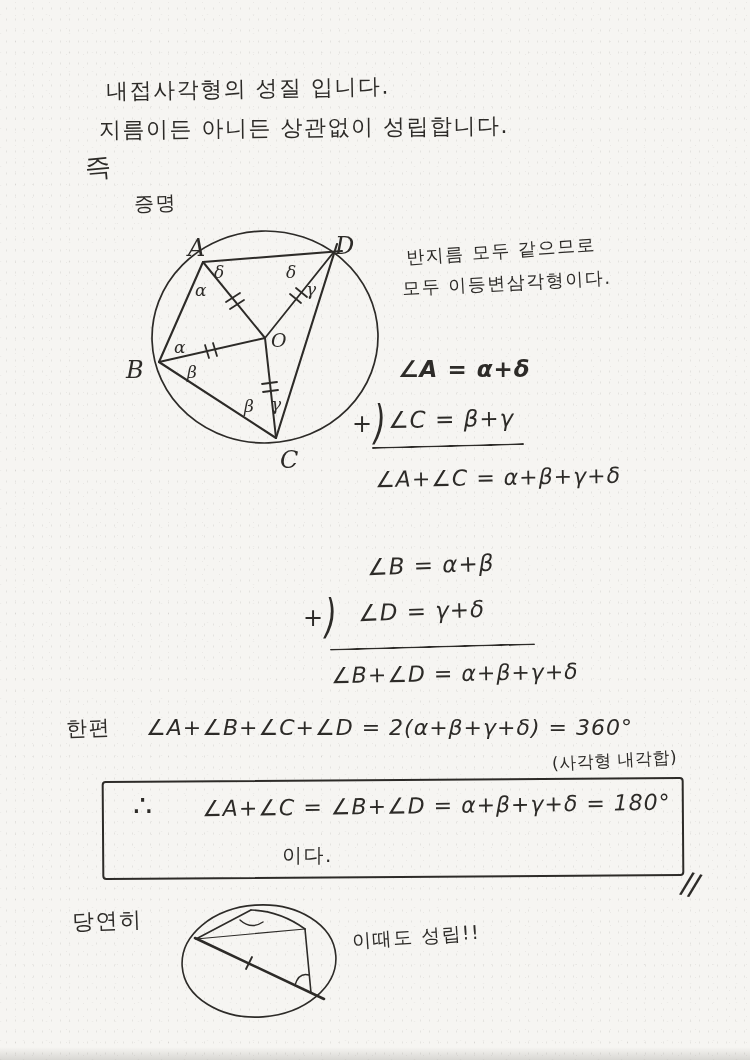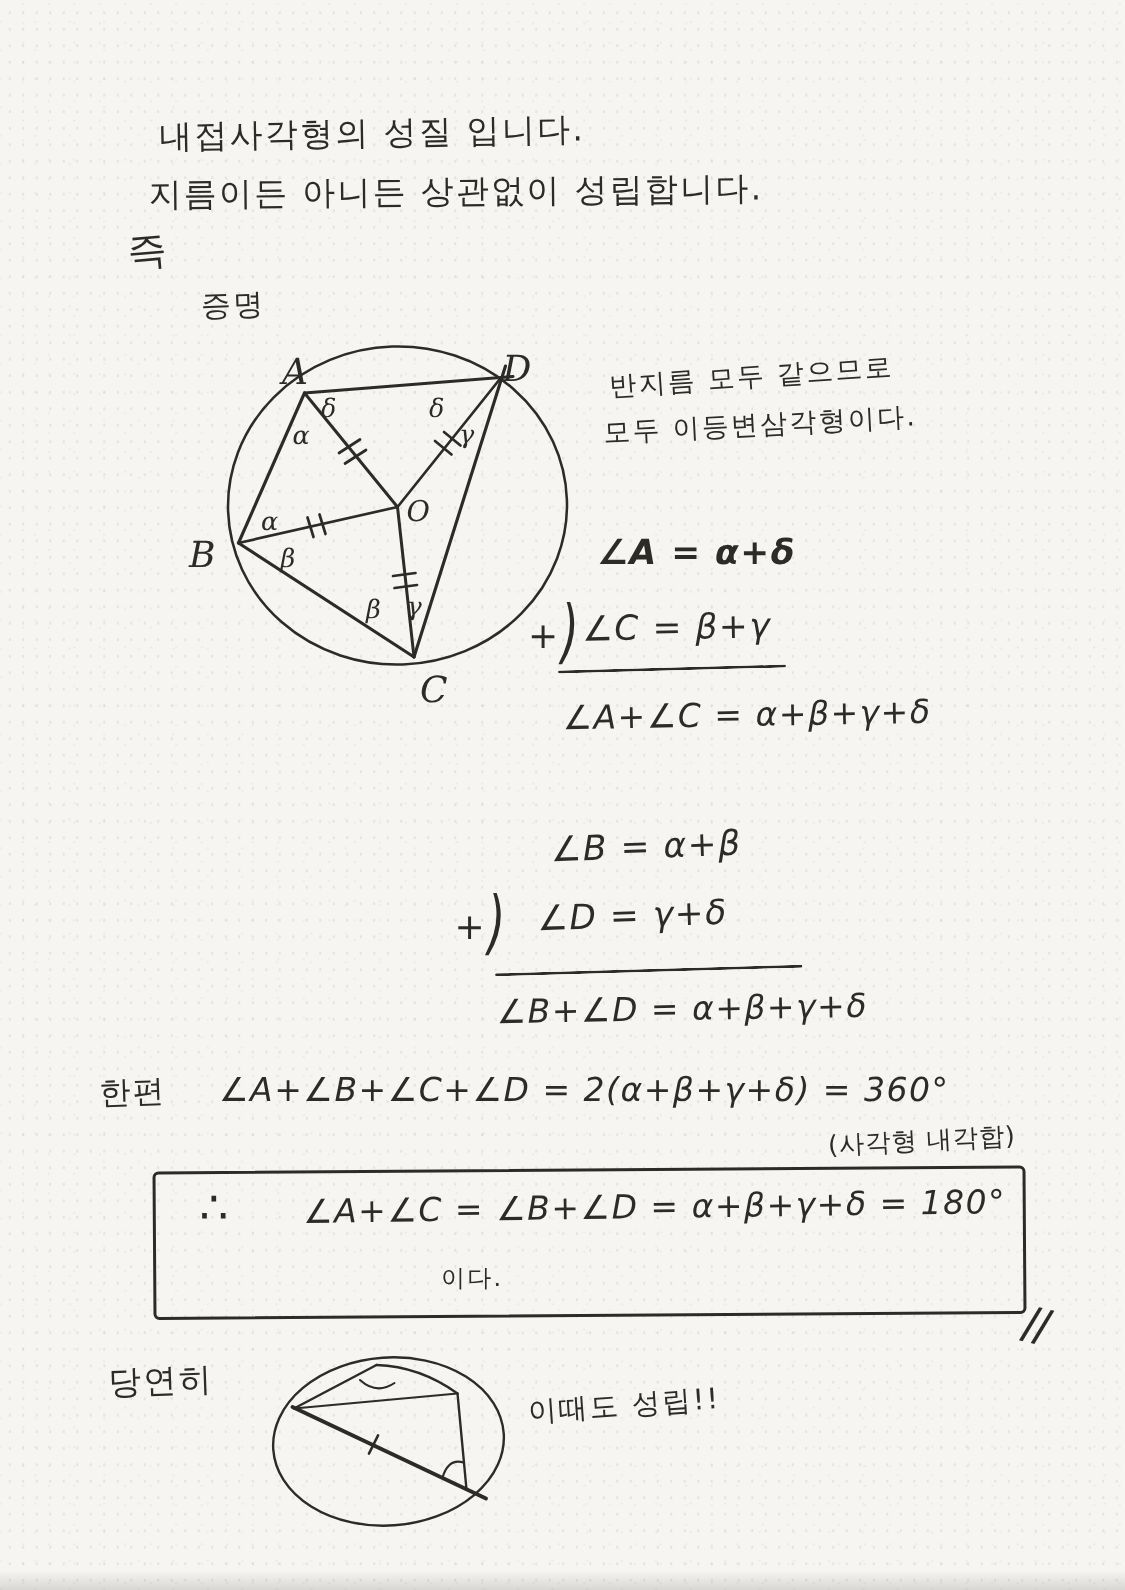--- a/index.html
+++ b/index.html
@@ -101,21 +101,21 @@
 <div class="uline" style="left:330px;top:646px;width:205px;transform:rotate(-1.6deg);"></div>
 <div class="hw eq" style="left:331px;top:661px;font-size:22px;transform:rotate(-1deg);">∠B+∠D = α+β+γ+δ</div>
 
 <div class="hw" style="left:66px;top:714px;font-size:21px;transform:rotate(-2deg);">한편</div>
 <div class="hw eq" style="left:146px;top:715px;font-size:22px;">∠A+∠B+∠C+∠D = 2(α+β+γ+δ) = 360°</div>
 <div class="hw" style="left:552px;top:749px;font-size:17px;transform:rotate(-3deg);letter-spacing:0.5px;">(사각형 내각합)</div>
 
 <div class="cbox"></div>
 <div class="hw eq" style="left:133px;top:788px;font-size:30px;">∴</div>
 <div class="hw eq" style="left:202px;top:793px;font-size:22px;transform:rotate(-0.8deg);">∠A+∠C = ∠B+∠D = α+β+γ+δ = 180°</div>
-<div class="hw" style="left:294px;top:842px;font-size:16px;">이다.</div>
+<div class="hw" style="left:282px;top:842px;font-size:20px;">이다.</div>
 <div class="hw" style="left:682px;top:866px;font-size:30px;transform:rotate(14deg);letter-spacing:-2px;">//</div>
 
 <div class="hw" style="left:72px;top:906px;font-size:22px;transform:rotate(-2deg);">당연히</div>
 <div class="hw" style="left:352px;top:924px;font-size:19px;transform:rotate(-4deg);">이때도 성립!!</div>
 
 <svg style="left:0;top:0;" width="750" height="1060" viewBox="0 0 750 1060" fill="none" stroke="#2d2b28" stroke-linecap="round">
   <ellipse cx="259" cy="961" rx="77" ry="56" stroke-width="1.6" transform="rotate(-4 259 961)"></ellipse>
   <path stroke-width="2.6" d="M195,938 L324,999"></path>
   <path stroke-width="1.8" d="M246,969 L252,957"></path>
   <path stroke-width="1.2" d="M196,939 L305,929"></path>

